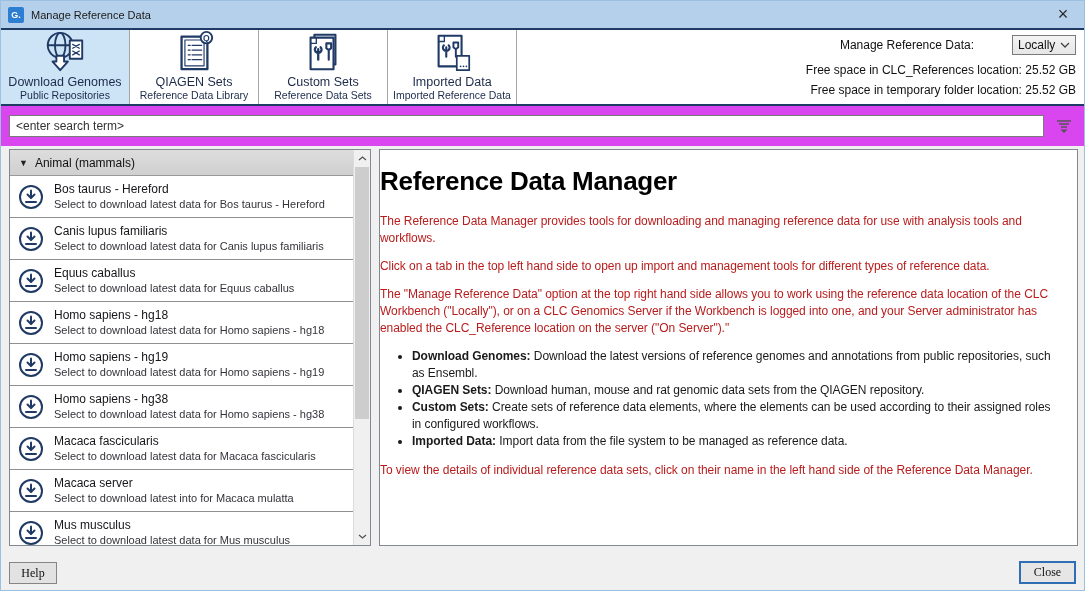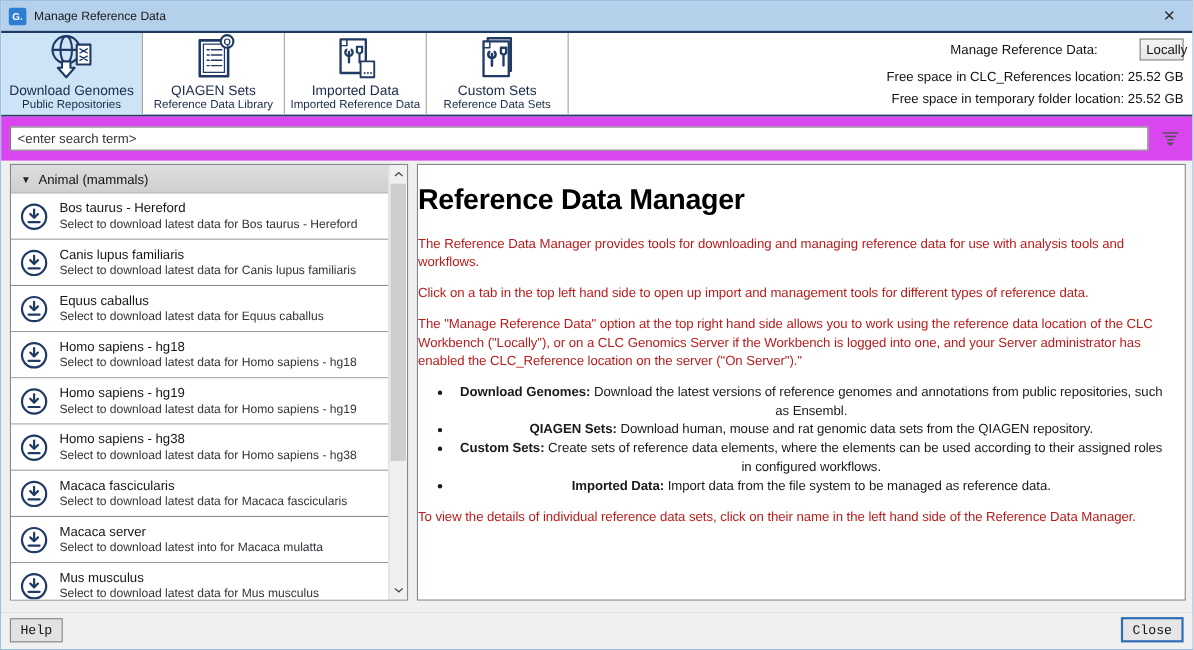--- a/index.html
+++ b/index.html
@@ -20,21 +20,21 @@
   .tab{width:129px;border-right:1px solid #a6a6a6;display:flex;flex-direction:column;align-items:center;
        justify-content:flex-end;padding-bottom:3px;box-sizing:border-box;}
   .tab.selected{background:#cde3f6;}
   .tab-icon{height:44px;display:flex;align-items:flex-end;justify-content:center;margin-bottom:1px;}
   .tab-label{font-size:12.5px;color:#1c2b4a;line-height:14px;}
   .tab-sublabel{font-size:10.5px;color:#1c2b4a;line-height:12px;}
 
   
   .info-block{position:absolute;right:8px;top:5px;font-size:12px;color:#111;}
   .info-row{display:flex;align-items:center;justify-content:flex-end;margin-bottom:6px;height:20px;gap:32px;}
-  .dropdown{margin-left:6px;width:40px;height:20px;border:1px solid #7a7a7a;background:linear-gradient(#f4f4f4,#e6e6e6);
+  .dropdown{margin-left:6px;width:64px;height:20px;border:1px solid #7a7a7a;background:linear-gradient(#f4f4f4,#e6e6e6);
             display:flex;align-items:center;justify-content:space-between;padding:0 5px;box-sizing:border-box;font-size:12px;color:#111;}
 
   
   .search-row{height:40px;background:#d946ef;display:flex;align-items:center;padding-left:8px;box-sizing:border-box;}
   .search-input{width:1035px;height:22px;border:1px solid #7a7a7a;background:#fff;font-size:12px;color:#222;
                 padding:0 6px;box-sizing:border-box;font-family:"Liberation Sans","DejaVu Sans",sans-serif;}
   .search-input::placeholder{color:#333;opacity:1;}
   .filter-btn{margin-left:9px;width:22px;height:22px;display:flex;align-items:center;justify-content:center;}
 
   
@@ -51,29 +51,29 @@
 
   .list-scrollbar{position:absolute;top:0;right:0;width:17px;height:100%;background:#f0f0f0;border-left:1px solid #dcdcdc;box-sizing:border-box;}
   .sb-arrow{position:absolute;left:0;width:100%;height:17px;display:flex;align-items:center;justify-content:center;}
   .sb-up{top:0;} .sb-down{bottom:0;}
   .sb-thumb{position:absolute;left:1px;top:17px;width:14px;height:252px;background:#cdcdcd;}
 
   .doc-panel{position:absolute;left:378px;top:148px;width:699px;height:397px;background:#fff;border:1px solid #828790;
              box-sizing:border-box;padding:6px 14px 0 0;overflow:hidden;}
   .doc-panel h1{font-size:26px;margin:10px 0 16px 0;color:#000;letter-spacing:-0.3px;}
   .doc-panel p{font-size:12px;color:#b91c1c;line-height:1.42;margin:11px 0;letter-spacing:-0.05px;}
-  .doc-panel ul{margin:6px 0 12px 14px;padding-left:18px;text-align:center;}
+  .doc-panel ul{margin:6px 0 12px 14px;padding-left:18px;}
   .doc-panel li{font-size:12px;color:#1a1a1a;line-height:1.42;letter-spacing:-0.05px;}
   .bullet-term{font-weight:bold;}
 
   
   .footer-divider{position:absolute;left:0;right:0;top:556px;height:1px;background:#a8a8a8;}
   .footer{position:absolute;left:0;right:0;bottom:0;height:33px;background:#f0f0f0;}
   .btn{font-size:12px;color:#111;display:flex;align-items:center;justify-content:center;box-sizing:border-box;
-       font-family:Liberation Mono, monospace;}
+       font-family:Liberation Serif, serif;}
   .help-btn{position:absolute;left:8px;bottom:6px;width:48px;height:22px;background:#e2e2e2;border:1px solid #858585;}
   .close-btn{position:absolute;right:8px;bottom:6px;width:57px;height:23px;background:#e6e6e6;border:2px solid #2f6db5;}
 
   svg.navyicon{stroke:#203a66;fill:none;stroke-width:2;stroke-linecap:round;stroke-linejoin:round;}
 </style>
 </head>
 <body>
 
 <div class="window">
 
@@ -106,53 +106,53 @@
         <svg class="navyicon" width="50" height="44" viewBox="0 0 52 46">
           <rect x="13" y="7" width="27" height="34" fill="#ffffff" stroke-width="2.4"></rect>
           <rect x="16.5" y="10.5" width="20" height="27" stroke-width="1.2"></rect>
           <path d="M20 16 h2 M24 16 h10 M20 21 h2 M24 21 h10 M20 26 h2 M24 26 h10 M20 31 h2 M24 31 h10" stroke-width="1.4"></path>
           <circle cx="39" cy="8" r="6" fill="#ffffff"></circle>
           <text x="39" y="11" text-anchor="middle" font-size="9" stroke="none" fill="#203a66" font-weight="bold">Q</text>
         </svg>
       </div>
       <div class="tab-label">QIAGEN Sets</div>
       <div class="tab-sublabel">Reference Data Library</div>
+    </div>
+
+    <div class="tab">
+      <div class="tab-icon">
+        <svg class="navyicon" width="50" height="44" viewBox="0 0 52 46">
+          <rect x="17" y="5" width="22" height="31" fill="#ffffff" stroke-width="2.2"></rect>
+          <rect x="13" y="8" width="24" height="33" fill="#ffffff" stroke-width="2.2"></rect>
+          <path d="M13 14 l6 0 0 -6" stroke-width="1.4"></path>
+          <path d="M18.5 18 a3.5 3.5 0 1 0 5 0 M21 20 v11" stroke-width="2.4"></path>
+          <path d="M29.5 14 h5 v5 l-2.5 2 -2.5 -2 z M32 21 v10" stroke-width="2.2"></path>
+        </svg>
+      </div>
+      <div class="tab-label">Custom Sets</div>
+      <div class="tab-sublabel">Reference Data Sets</div>
     </div>
 
     <div class="tab">
       <div class="tab-icon">
         <svg class="navyicon" width="50" height="44" viewBox="0 0 52 46">
           <rect x="12" y="6" width="24" height="32" fill="#ffffff" stroke-width="2.2"></rect>
           <path d="M12 12 l6 0 0 -6" stroke-width="1.4"></path>
           <path d="M17.5 16 a3.5 3.5 0 1 0 5 0 M20 18 v10" stroke-width="2.2"></path>
           <path d="M27.5 13 h5 v5 l-2.5 2 -2.5 -2 z M30 20 v8" stroke-width="2"></path>
           <rect x="31" y="27" width="13" height="15" fill="#ffffff" stroke-width="1.8"></rect>
           <circle cx="35" cy="38" r="0.9" fill="#203a66" stroke="none"></circle>
           <circle cx="38" cy="38" r="0.9" fill="#203a66" stroke="none"></circle>
           <circle cx="41" cy="38" r="0.9" fill="#203a66" stroke="none"></circle>
         </svg>
       </div>
       <div class="tab-label">Imported Data</div>
       <div class="tab-sublabel">Imported Reference Data</div>
     </div>
 
-    <div class="tab">
-      <div class="tab-icon">
-        <svg class="navyicon" width="50" height="44" viewBox="0 0 52 46">
-          <rect x="17" y="5" width="22" height="31" fill="#ffffff" stroke-width="2.2"></rect>
-          <rect x="13" y="8" width="24" height="33" fill="#ffffff" stroke-width="2.2"></rect>
-          <path d="M13 14 l6 0 0 -6" stroke-width="1.4"></path>
-          <path d="M18.5 18 a3.5 3.5 0 1 0 5 0 M21 20 v11" stroke-width="2.4"></path>
-          <path d="M29.5 14 h5 v5 l-2.5 2 -2.5 -2 z M32 21 v10" stroke-width="2.2"></path>
-        </svg>
-      </div>
-      <div class="tab-label">Custom Sets</div>
-      <div class="tab-sublabel">Reference Data Sets</div>
-    </div>
-
     <div class="info-block">
       <div class="info-row">
         <span>Manage Reference Data:</span>
         <div class="dropdown">
           <span>Locally</span>
           <svg width="10" height="6" viewBox="0 0 10 6">
             <polyline points="1,1 5,5 9,1" fill="none" stroke="#444" stroke-width="1.3"></polyline>
           </svg>
         </div>
       </div>

